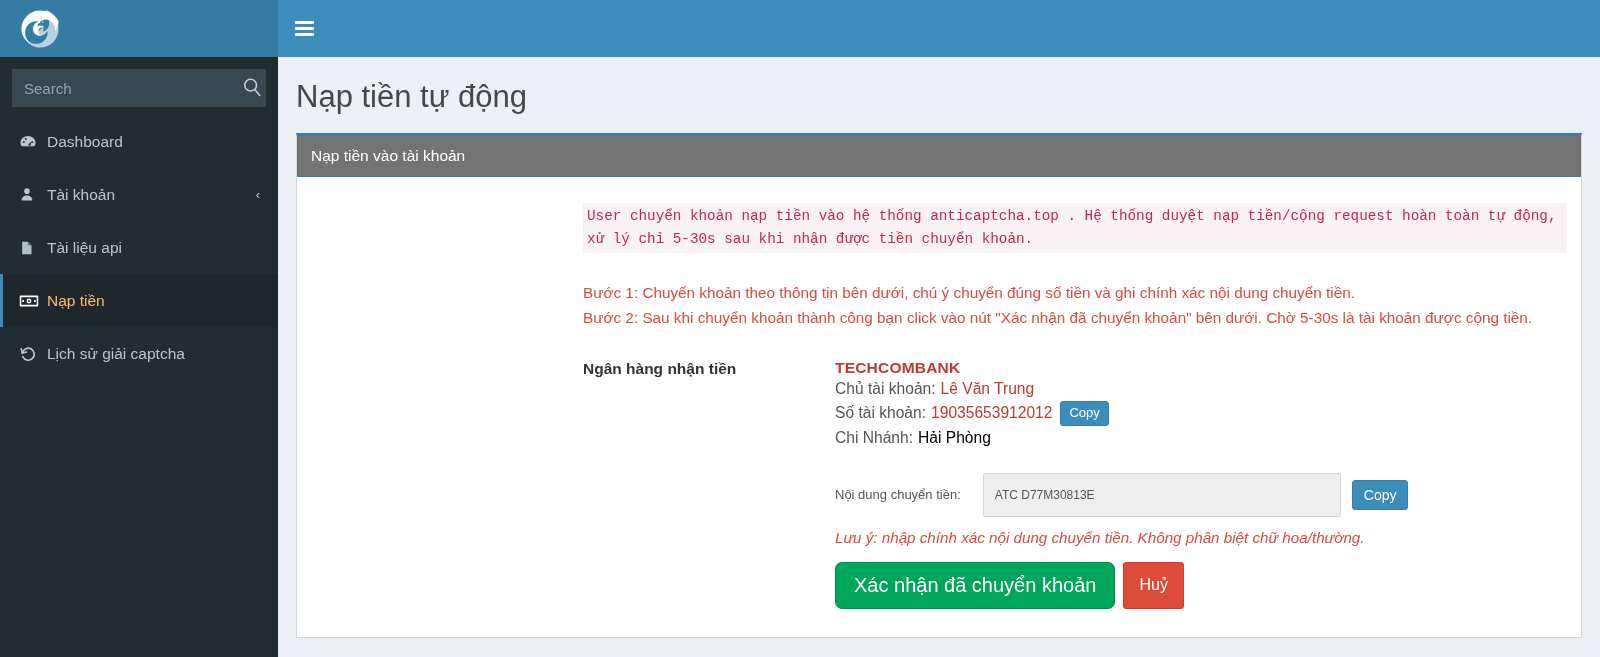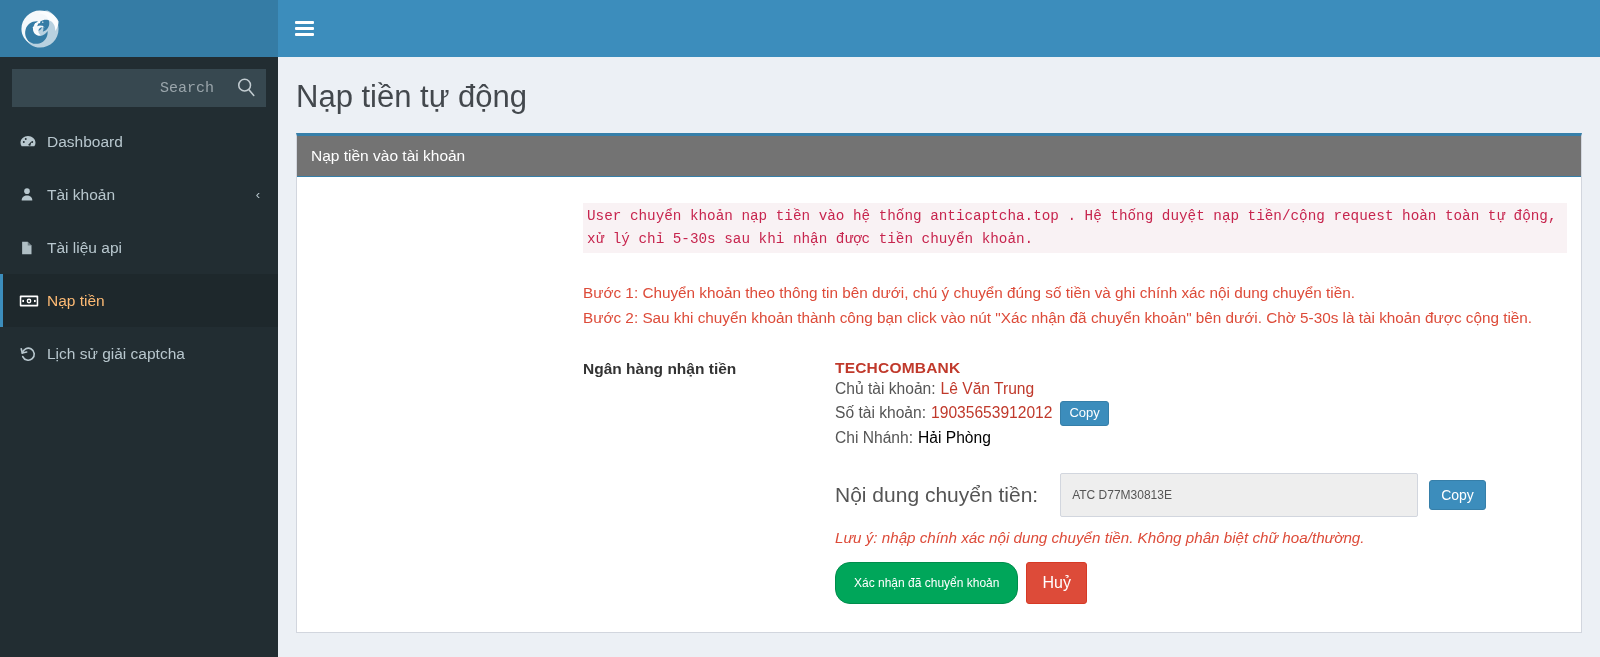--- a/index.html
+++ b/index.html
@@ -38,22 +38,21 @@
     position: relative;
   }
   .search-input {
     flex: 1;
     background: transparent;
     border: none;
     outline: none;
     color: #9aa5ab;
     font-size: 15px;
     padding: 0 12px;
-    font-family: Liberation Mono, monospace;
-    text-align: right;
+    font-family: Liberation Sans, sans-serif;
   }
   .search-input::placeholder { color: #9aa5ab; opacity: 1; }
   .search-btn {
     width: 42px; height: 38px;
     background: transparent;
     border: none;
     display: flex; align-items: center; justify-content: center;
     cursor: pointer;
   }
 
@@ -198,21 +197,21 @@
     font-family: "Liberation Sans", sans-serif;
     line-height: 1.3;
   }
 
   .transfer-row {
     display: flex;
     align-items: center;
     margin-top: 26px;
   }
   .transfer-label {
-    font-size: 21px;
+    font-size: 13px;
     color: #555555;
     margin-right: 10px;
   }
   .transfer-input {
     width: 358px;
     height: 44px;
     background: #eeeeee;
     border: 1px solid #d2d6de;
     border-radius: 2px;
     font-size: 12px;
@@ -243,23 +242,23 @@
     font-size: 15.6px;
     color: #555555;
     margin-top: 22px;
   }
   .amount b { color: #c0392b; }
   .actions { margin-top: 16px; display: flex; }
   .btn-confirm {
     background: #00a65a;
     border: 1px solid #008d4c;
     color: #ffffff;
-    font-size: 12px;
+    font-size: 20px;
     padding: 11px 18px;
-    border-radius: 15px;
+    border-radius: 7px;
     cursor: pointer;
     font-family: "Liberation Sans", sans-serif;
   }
   .btn-cancel {
     background: #dd4b39;
     border: 1px solid #d73925;
     color: #ffffff;
     font-size: 16px;
     padding: 11px 15px;
     border-radius: 3px;

